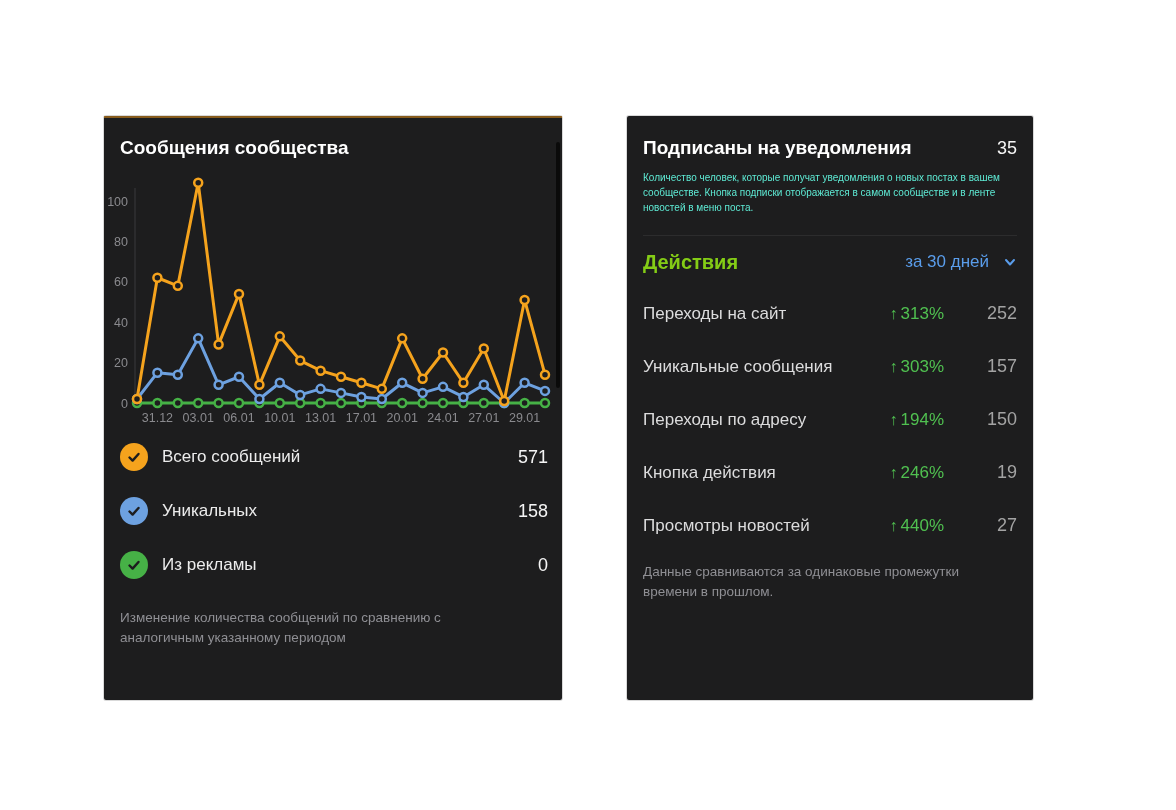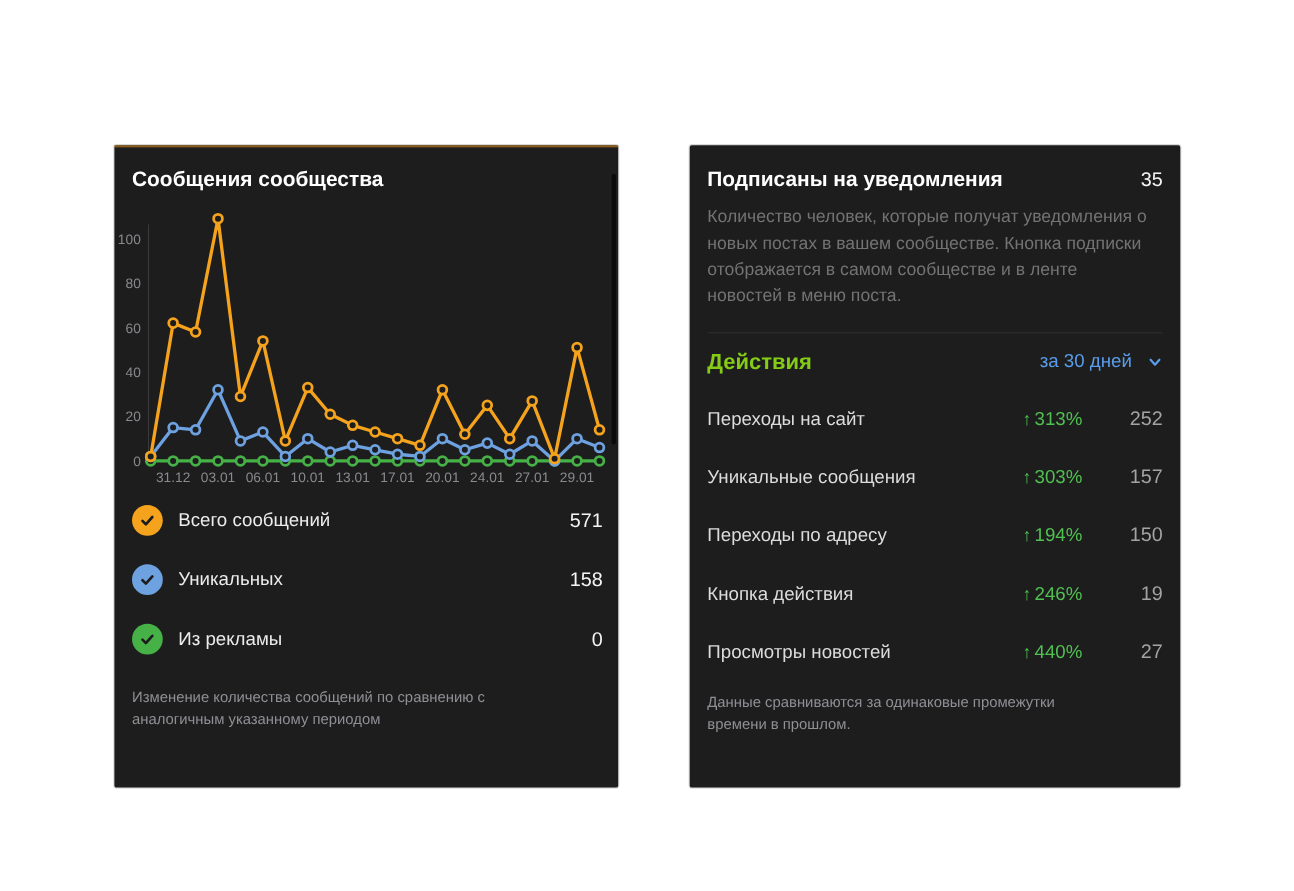--- a/index.html
+++ b/index.html
@@ -1,22 +1,22 @@
 <!DOCTYPE html>
 <html><head>
 <meta charset="utf-8">
 <style>
   html,body{margin:0;padding:0;background:#ffffff;}
   body{font-family:"Liberation Sans",sans-serif;-webkit-font-smoothing:antialiased;}
   .stage{position:relative;width:1176px;height:810px;background:#ffffff;overflow:hidden;}
 
-  .panel{position:absolute;top:132px;height:584px;background:#1d1d1e;border-radius:2px;
+  .panel{position:absolute;top:116px;height:584px;background:#1d1d1e;border-radius:2px;
          color:#f1f1f2;box-shadow:0 0 0 1px rgba(0,0,0,.15);}
   .panel-left{left:104px;width:458px;}
-  .panel-right{left:627px;width:446px;}
+  .panel-right{left:627px;width:406px;}
 
   .top-edge{position:absolute;top:0;left:0;right:0;height:2px;background:#9a661c;opacity:.85;}
 
   .panel-title{margin:0;padding:20px 16px 0;font-size:19px;line-height:24px;font-weight:700;color:#ffffff;}
 
   .chart{display:block;margin-top:18px;overflow:visible;}
   .chart text{font-family:"Liberation Sans",sans-serif;}
 
   .legend-row{display:flex;align-items:center;height:54px;padding:0 14px 0 16px;cursor:pointer;}
   .legend-row:first-of-type{margin-top:22px;}
@@ -27,21 +27,21 @@
 
   .footnote{margin:0;padding:16px 16px 0;color:#8f8f94;font-size:13.5px;line-height:1.45;max-width:380px;}
 
   .scrollbar{position:absolute;top:26px;right:2px;width:4px;height:246px;border-radius:2px;
              background:rgba(0,0,0,.65);}
 
   .header-row{display:flex;align-items:baseline;justify-content:space-between;padding:20px 16px 0;}
   .header-title{font-size:19px;line-height:24px;font-weight:700;color:#ffffff;}
   .header-value{font-size:18px;color:#f5f5f5;}
 
-  .description{margin:0;padding:10px 16px 0;color:#737373;font-size:16px;line-height:1.5;max-width:400px;}
+  .description{margin:0;padding:10px 16px 0;color:#5eead4;font-size:10px;line-height:1.5;max-width:400px;}
 
   .divider{height:1px;background:rgba(255,255,255,.07);margin:20px 16px 0;}
 
   .section-row{display:flex;align-items:center;justify-content:space-between;padding:13px 16px 0;height:26px;}
   .section-title{font-size:20px;font-weight:700;color:#84cc16;}
   .period-dropdown{display:flex;align-items:center;gap:14px;color:#5a9deb;font-size:17px;cursor:pointer;}
 
   .action-rows{margin-top:12px;}
   .action-row{display:flex;align-items:center;height:53px;padding:0 16px;}
   .action-label{flex:1;font-size:17px;color:#dcdcdd;}

